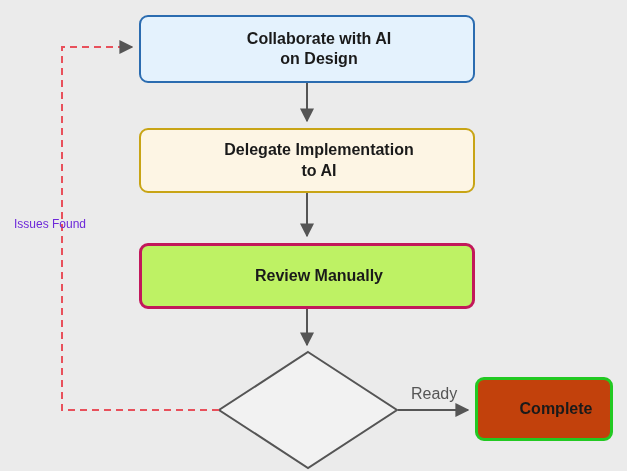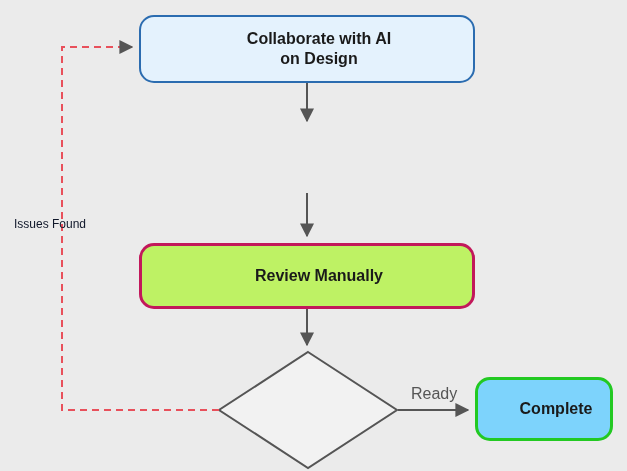--- a/index.html
+++ b/index.html
@@ -34,21 +34,21 @@
     display: flex;
     align-items: center;
     justify-content: center;
     text-align: center;
     font-weight: bold;
     color: #1a1a1a;
     line-height: 1.28;
   }
   .node-box {
     border-style: solid;
-    border-radius: 15px;
+    border-radius: 9px;
     padding-left: 24px;
   }
   .node-label {
     display: block;
     white-space: pre-line;
   }
 
   #node-collaborate {
     left: 139px; top: 15px; width: 336px; height: 68px;
     background: #e4f2fd;
@@ -65,21 +65,21 @@
   }
   #node-review {
     left: 139px; top: 243px; width: 336px; height: 66px;
     background: #bef264;
     border-width: 3px;
     border-color: #c2185b;
     font-size: 16px;
   }
   #node-complete {
     left: 475px; top: 377px; width: 138px; height: 64px;
-    background: #7dd3fc;
+    background: #c2410c;
     border-width: 3px;
     border-color: #22c922;
     font-size: 16px;
   }
 
   #node-quality {
     left: 218px; top: 351px; width: 180px; height: 118px;
     font-size: 16px;
     background: transparent;
     border: none;
@@ -92,21 +92,21 @@
 
   .edge-label {
     position: absolute;
     font-weight: normal;
     white-space: nowrap;
   }
   #label-issues-found {
     left: 14px;
     top: 217px;
     font-size: 12px;
-    color: #0f172a;
+    color: #6d28d9;
   }
   #label-ready {
     left: 411px;
     top: 385px;
     font-size: 16px;
     color: #555555;
   }
 </style>
 </head>
 <body>
@@ -134,20 +134,24 @@
     <line x1="398" y1="410" x2="468" y2="410" stroke="#555555" stroke-width="2" marker-end="url(#arrow-gray)"></line>
 
     <path d="M 219 410 L 62 410 L 62 47 L 132 47" fill="none" stroke="#e8505b" stroke-width="2" stroke-dasharray="7,5" marker-end="url(#arrow-gray-dashed)"></path>
   </svg>
 
   <div class="node node-box" id="node-collaborate">
     <span class="node-label">Collaborate with AI
 on Design</span>
   </div>
 
+  <div class="node node-box" id="node-delegate">
+    <span class="node-label">Delegate Implementation
+to AI</span>
+  </div>
 
   <div class="node node-box" id="node-review">
     <span class="node-label">Review Manually</span>
   </div>
 
 
   <div class="node node-box" id="node-complete">
     <span class="node-label">Complete</span>
   </div>
 

